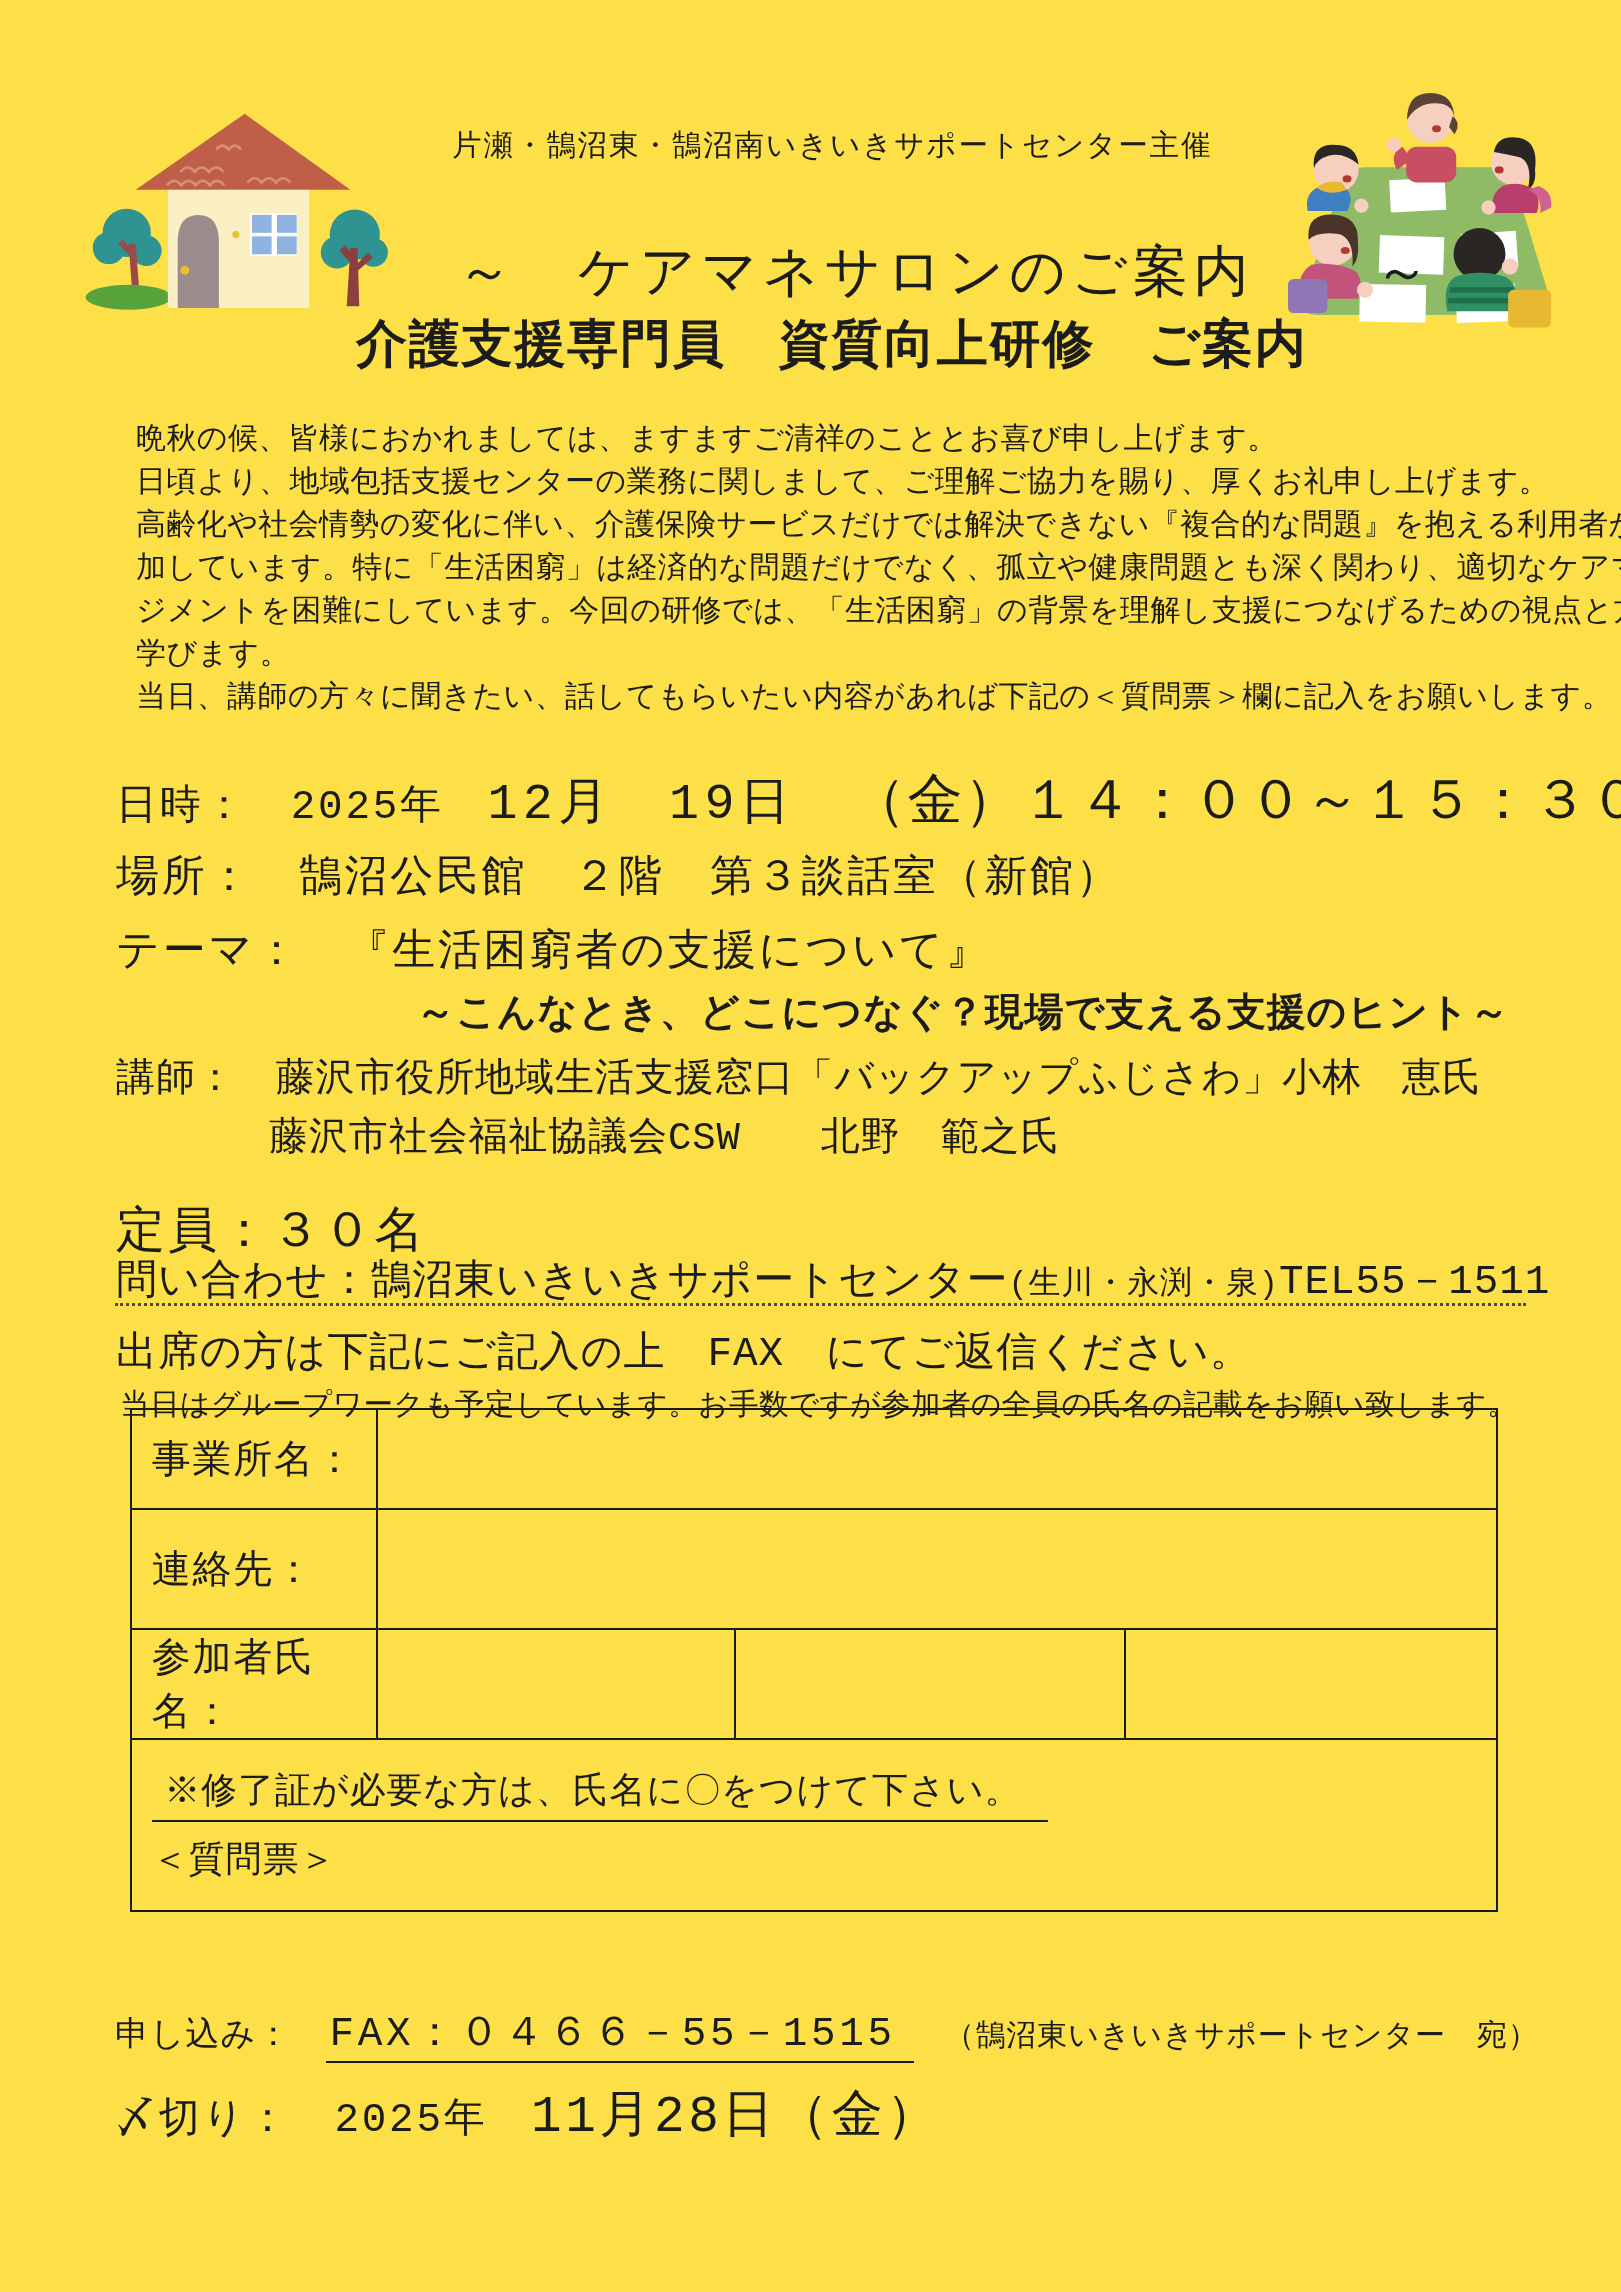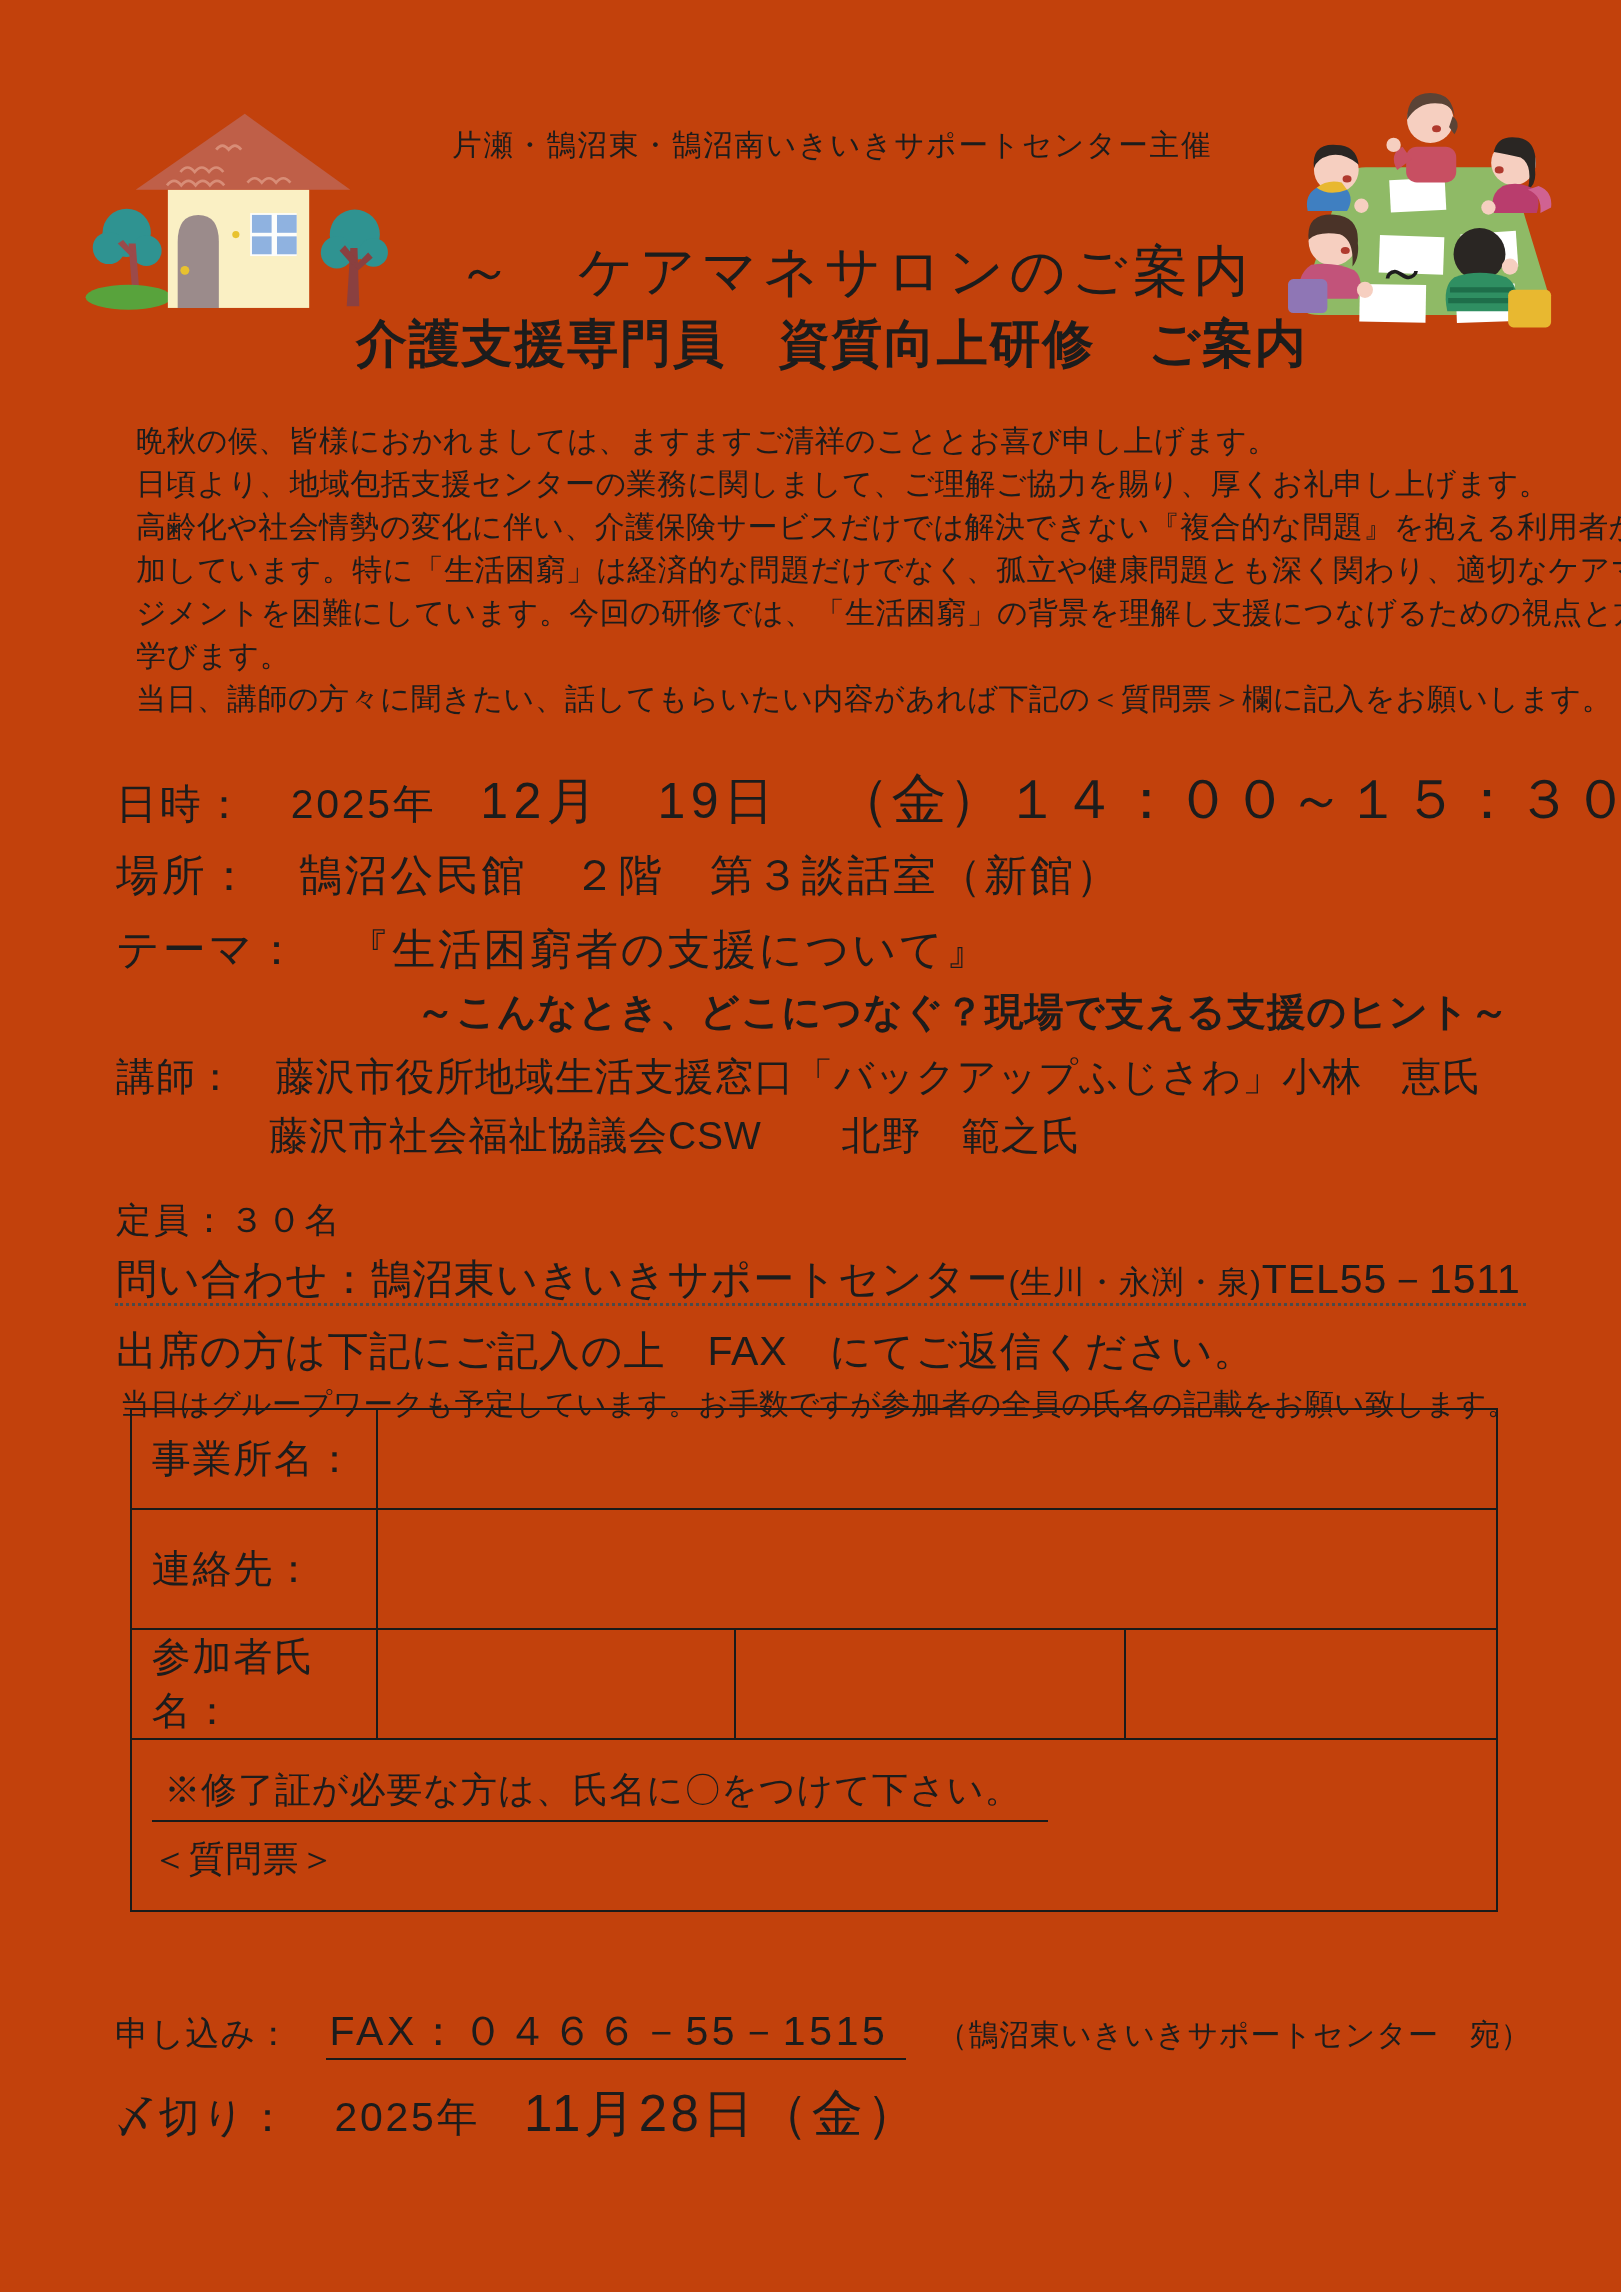--- a/index.html
+++ b/index.html
@@ -1,41 +1,41 @@
 <!DOCTYPE html>
 <html style="font-size:14.3px"><head>
 <meta charset="utf-8">
 <style>
   html,body{margin:0;padding:0;background:#9a9a9a;}
   #page{
     position:relative;
     width:1621px;height:2293px;
-    background:#c2410c;
-    font-family:Liberation Sans, sans-serif;
+    background:#fde047;
+    font-family:Liberation Mono, monospace;
     color:#1c1c1c;
     overflow:hidden;
   }
   .abs{position:absolute;}
   
   .organizer{left:452px;top:125px;font-size:29.6px;letter-spacing:1.8px;font-weight:500;}
   .title1{left:457px;top:235px;font-size:55px;letter-spacing:5.4px;font-weight:500;}
   .title2{left:356px;top:310px;font-size:51px;letter-spacing:1.8px;font-weight:bold;}
   
   .greeting{left:136px;top:419px;width:1415px;font-size:30px;line-height:43px;letter-spacing:0.4px;}
   
   .line{white-space:nowrap;}
   .dt-line{left:116px;top:763px;font-size:41px;letter-spacing:2.7px;}
   .dt-line .big{font-size:50px;letter-spacing:5.4px;}
   .dt-line .time{font-size:55px;letter-spacing:1.8px;}
   .place-line{left:116px;top:847px;font-size:43px;letter-spacing:2.7px;}
   .theme-line{left:116px;top:921px;font-size:43px;letter-spacing:2.7px;}
   .theme-sub{left:416px;top:985px;font-size:39px;font-weight:bold;letter-spacing:0.9px;}
   .lect-line{left:116px;top:1050px;font-size:39px;letter-spacing:0.9px;}
   .lect-line2{left:269px;top:1109px;font-size:39px;letter-spacing:0.9px;}
-  .cap-line{left:116px;top:1197px;font-size:35px;letter-spacing:2.7px;}
+  .cap-line{left:116px;top:1197px;font-size:49px;letter-spacing:2.7px;}
   .contact-line{left:116px;top:1252px;font-size:41px;letter-spacing:0.9px;}
   .contact-line .staff{font-size:32px;}
   .dotline{left:115px;top:1303px;width:1411px;height:0;border-top:3.6px dotted #4a4a4a;}
   .attend-line{left:116px;top:1324px;font-size:41px;letter-spacing:0.9px;}
   .groupwork-note{left:120px;top:1384px;font-size:29.6px;letter-spacing:0.4px;}
   
   table.form{
     position:absolute;left:130px;top:1408px;
     border-collapse:collapse;table-layout:fixed;border-radius:14px;
   }

